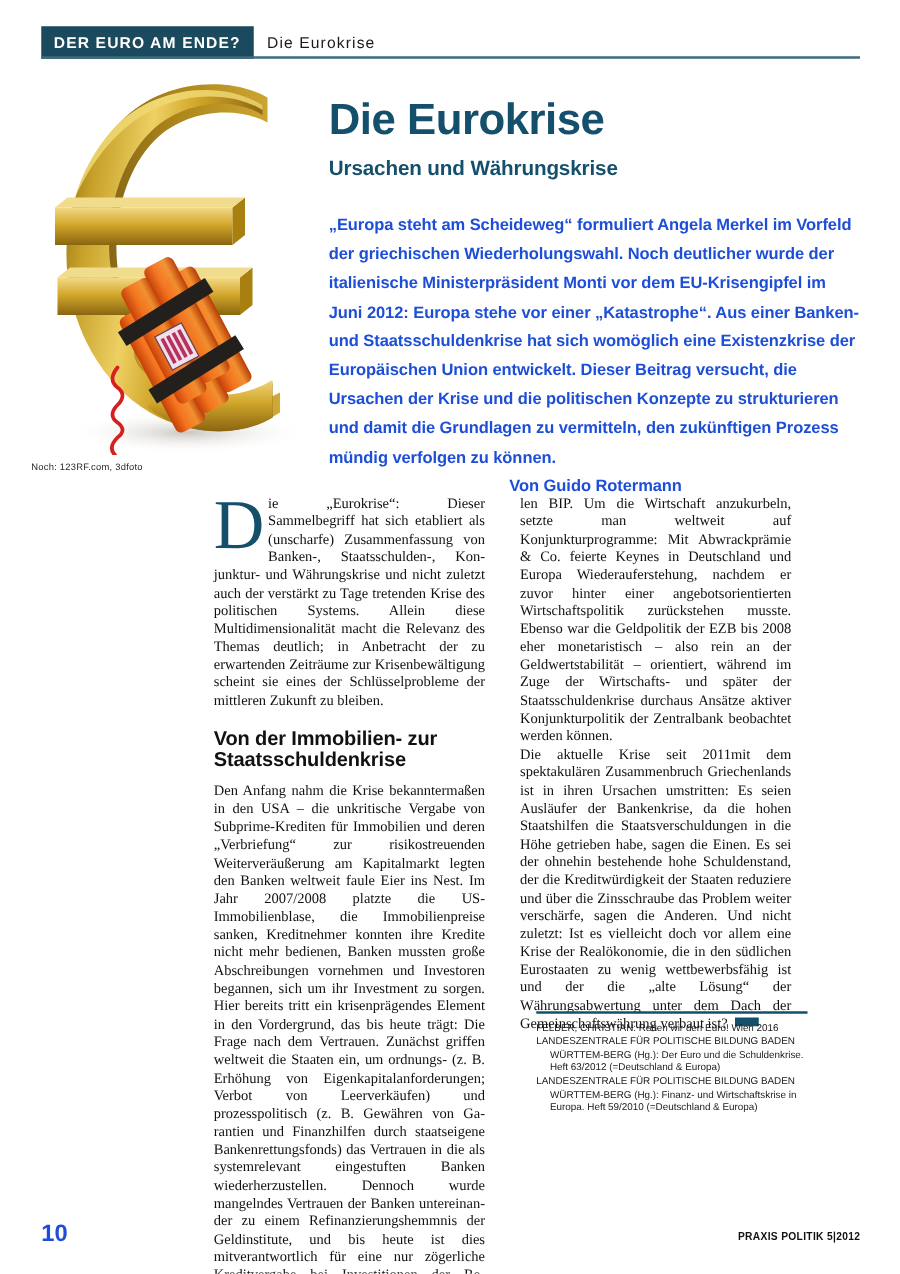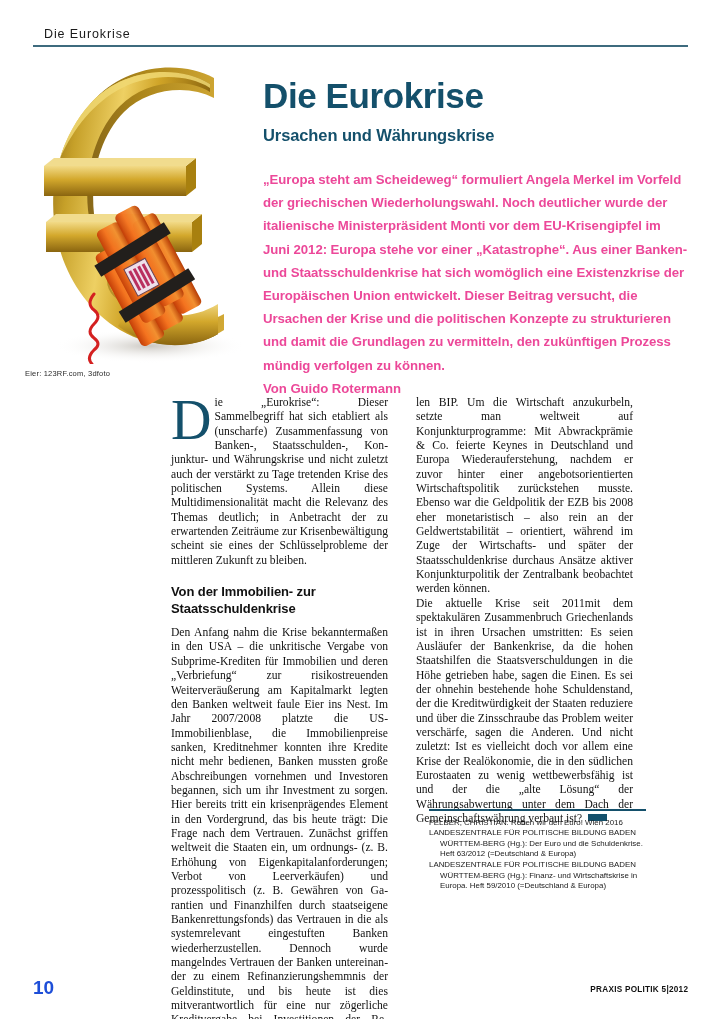--- a/index.html
+++ b/index.html
@@ -88,27 +88,28 @@
     color: #14506b;
     letter-spacing: -0.1px;
   }
 
   .lead {
     position: absolute;
     left: 263px; top: 168px;
     width: 427px;
     font-size: 13.2px;
     line-height: 23.2px;
-    color: #ec4899;
+    color: #1d4ed8;
     font-weight: bold;
     letter-spacing: -0.05px;
   }
   .lead .author {
     display: block;
     margin-top: 0px;
+    text-align: center;
   }
 
   
   .col {
     position: absolute;
     top: 396px;
     width: 217px;
     font-family: "Liberation Serif", serif;
     font-size: 11.6px;
     line-height: 14.35px;
@@ -127,21 +128,21 @@
     font-size: 56px;
     line-height: 44px;
     font-weight: normal;
     color: #14506b;
     margin: 2px 3px 0 0;
     padding: 0;
   }
 
   h2.sub {
     font-family: "Liberation Sans", sans-serif;
-    font-size: 13px;
+    font-size: 16px;
     font-weight: bold;
     color: #111111;
     line-height: 17px;
     margin: 14px 0 9px 0;
     letter-spacing: -0.1px;
     text-align: left;
   }
   h2.sub.first { margin-top: 15px; }
 
   .endmark {
@@ -202,20 +203,21 @@
     transform: scaleX(0.88);
     transform-origin: right center;
   }
 </style>
 </head>
 <body>
 
 <div class="page">
 
   <div class="runhead">
+    <div class="runhead-badge">DER EURO AM ENDE?</div>
     <div class="runhead-title">Die Eurokrise</div>
   </div>
   <div class="runhead-rule"></div>
 
   <div class="hero">
     <svg width="236" height="306" viewBox="0 0 236 306" xmlns="http://www.w3.org/2000/svg">
       <defs>
         <linearGradient id="goldA" x1="0" y1="0" x2="1" y2="0.25">
           <stop offset="0%" stop-color="#8e6811"></stop>
           <stop offset="18%" stop-color="#c6a029"></stop>
@@ -298,21 +300,21 @@
           <g fill="#b9305f">
             <rect x="23" y="30" width="3" height="22"></rect>
               <rect x="28" y="30" width="3" height="22"></rect>
             <rect x="33" y="30" width="3" height="22"></rect>
               <rect x="38" y="30" width="3" height="22"></rect>
           </g>
         </g>
       </g>
     </svg>
   </div>
-  <div class="photo-credit">Eier: 123RF.com, 3dfoto</div>
+  <div class="photo-credit">Noch: 123RF.com, 3dfoto</div>
 
   <h1 class="title">Die Eurokrise</h1>
   <div class="subtitle">Ursachen und Währungskrise</div>
 
   <div class="lead">
     <span>„Europa steht am Scheideweg“ formuliert Angela Merkel im Vorfeld der griechischen Wiederholungswahl. Noch deutlicher wurde der italienische Ministerpräsident Monti vor dem EU-Krisengipfel im Juni 2012: Europa stehe vor einer  „Katastrophe“.  Aus einer Banken- und Staats­schuldenkrise hat sich womöglich eine Existenzkrise der Europäischen Union entwickelt. Dieser Beitrag versucht, die Ursachen der Krise und die politischen Konzepte zu strukturieren und damit die Grundlagen zu vermitteln, den zukünftigen Prozess mündig verfolgen zu können.</span>
     <span class="author">Von Guido Rotermann</span>
   </div>
 
   <div class="col col-left">

